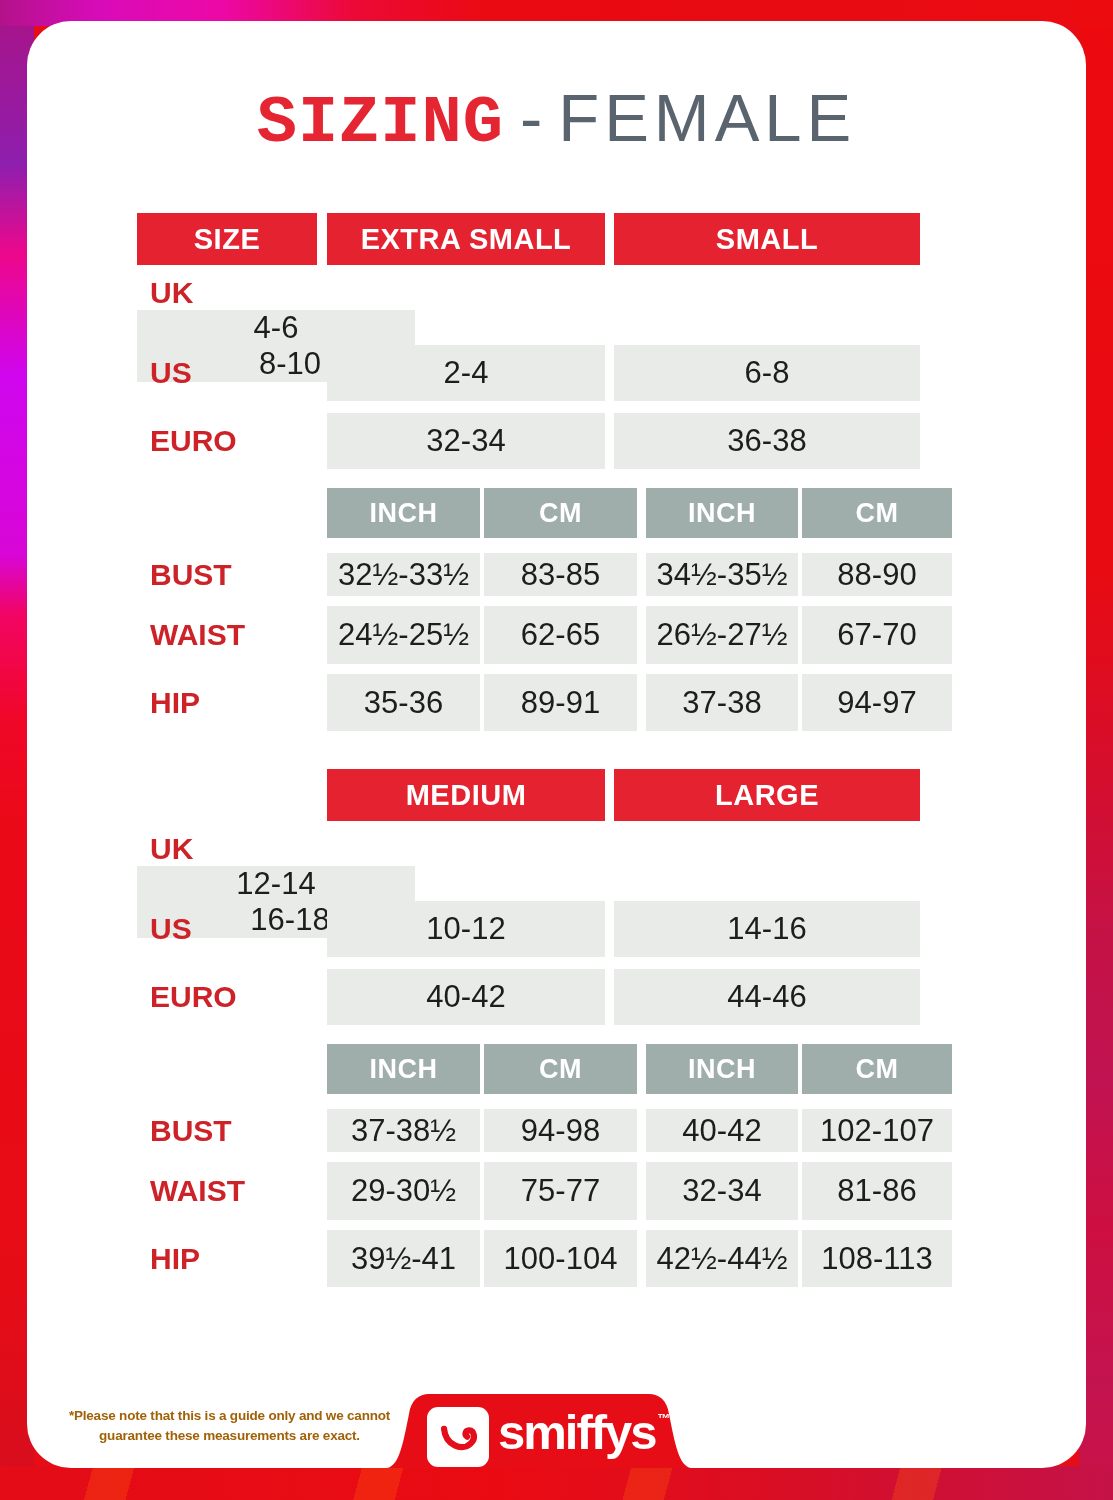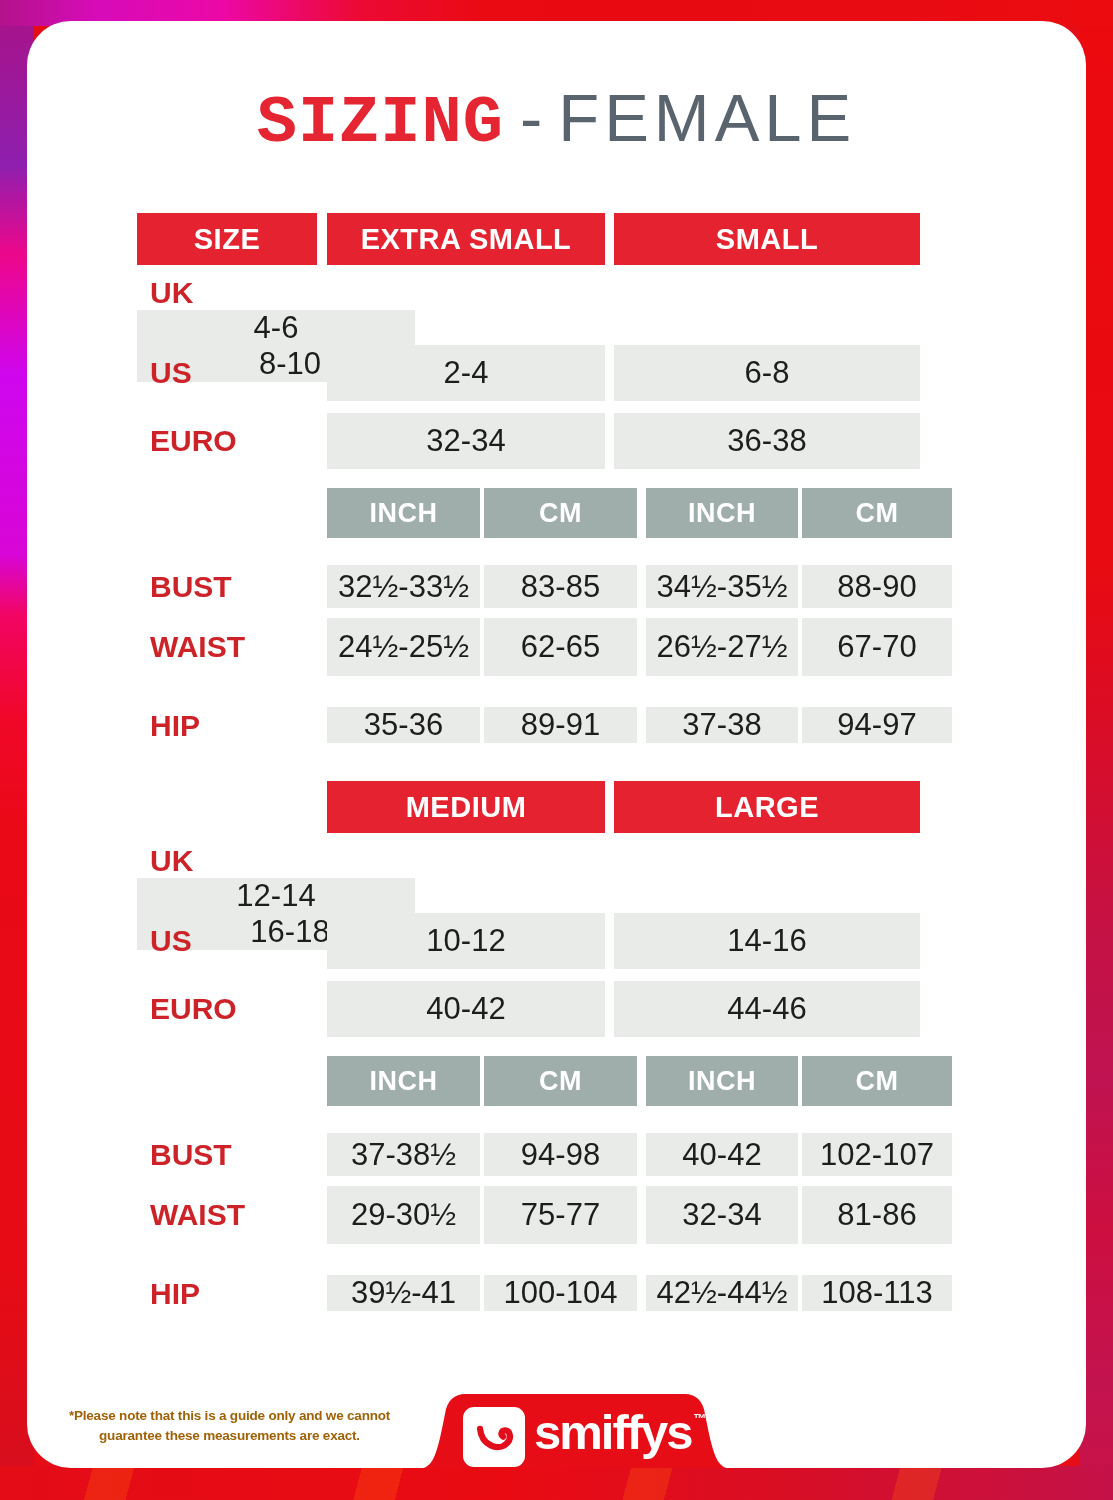--- a/index.html
+++ b/index.html
@@ -61,31 +61,31 @@
   .c2{width:150px;}
   .hd{background:#e52330;color:#ffffff;font-weight:bold;font-size:29px;letter-spacing:.5px;}
   .un{background:#9fadab;color:#ffffff;font-weight:bold;font-size:27px;letter-spacing:.5px;}
   .val{background:#e9ebe9;color:#1d1d1b;font-size:31px;}
   .rowlab{justify-content:flex-start;padding-left:13px;color:#cd2228;font-weight:bold;font-size:30px;background:transparent;}
   .empty{background:transparent;}
   .r0{height:52px;margin-bottom:11px;}
   .r1{height:56px;margin-bottom:13px;flex-direction:column;}
   .r2{height:56px;margin-bottom:12px;}
   .r3{height:56px;margin-bottom:19px;}
-  .r4{height:50px;margin-bottom:27px;}
+  .r4{height:50px;margin-bottom:15px;}
   .r5{height:43px;margin-bottom:10px;}
   .r6{height:58px;margin-bottom:10px;}
-  .r7{height:57px;margin-bottom:8px;align-items:flex-end;}
+  .r7{height:57px;margin-bottom:8px;}
   
   .disclaimer{
     position:absolute;left:30px;bottom:22px;width:345px;text-align:center;
     font-size:13.5px;font-weight:bold;color:#a16207;line-height:1.5;letter-spacing:-0.2px;
   }
   .disclaimer span{display:block;}
-  .logo-tab{position:absolute;left:396px;bottom:0;width:304px;height:74px;}
+  .logo-tab{position:absolute;left:360px;bottom:0;width:304px;height:74px;}
   .tab-bg{position:absolute;left:0;top:0;}
   .logo-inner{position:absolute;inset:0;display:flex;align-items:flex-start;padding:13px 0 0 40px;}
   .logo-box{
     width:62px;height:60px;background:#ffffff;border-radius:11px;flex:none;
     display:flex;align-items:center;justify-content:center;
   }
   .logo-text{
     color:#ffffff;font-weight:bold;font-size:49px;letter-spacing:-2px;
     margin-left:9px;line-height:1;position:relative;top:1px;white-space:nowrap;
   }

